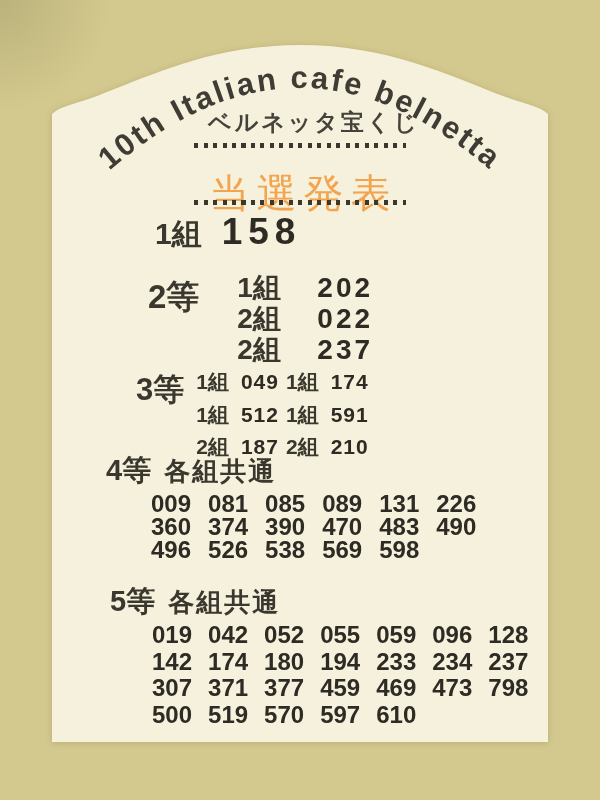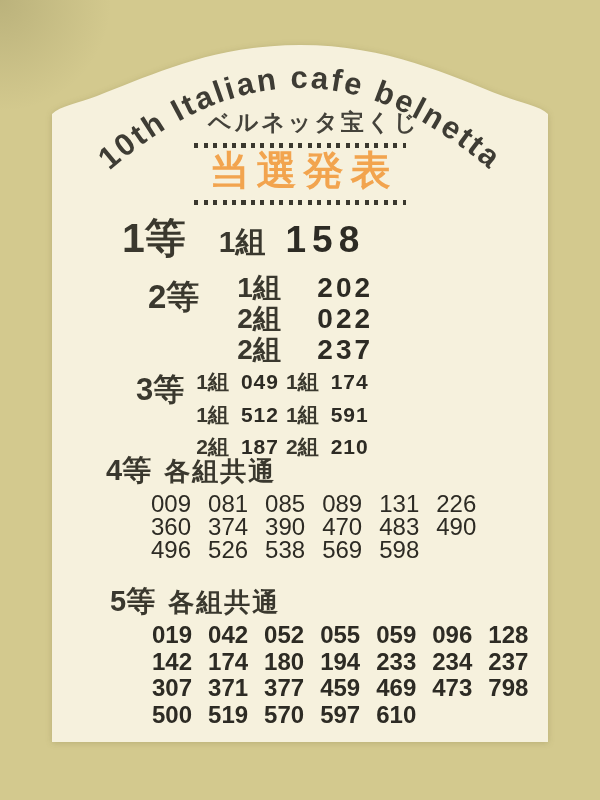--- a/index.html
+++ b/index.html
@@ -34,21 +34,21 @@
   .subtitle{
     top:107px;font-size:23px;font-weight:700;letter-spacing:3px;color:#44423a;margin-left:28px;
   }
   .dots{
     height:5px;width:212px;left:50%;transform:translateX(-50%);
     background:repeating-linear-gradient(90deg, var(--ink) 0 4px, transparent 4px 9.5px);
   }
   .dots-top{top:143px;}
   .dots-bottom{top:200px;}
   .announce{
-    top:143px;font-size:40px;font-weight:700;letter-spacing:7px;padding-left:7px;
+    top:166px;font-size:40px;font-weight:400;letter-spacing:7px;padding-left:7px;
     color:var(--orange);
   }
   .row{display:flex;align-items:baseline;}
   
   .prize1{top:211px;left:122px;}
   .p1-label{font-size:41px;font-weight:800;}
   .p1-group{font-size:30px;font-weight:700;margin-left:33px;}
   .p1-number{font-size:37px;font-weight:700;margin-left:20px;letter-spacing:6px;color:var(--num);}
   
   .prize2{top:272px;left:148px;display:flex;align-items:flex-start;}
@@ -66,21 +66,21 @@
   }
   .p3-cell .grp{margin-right:12px;}
   .p3-cell .num{letter-spacing:1px;color:var(--num);}
   
   .scope-head{display:flex;align-items:baseline;}
   .scope-head .rank{font-size:29px;font-weight:700;}
   .scope-head .scope{font-size:26px;font-weight:700;margin-left:13px;letter-spacing:2px;}
   .prize4-head{top:451px;left:106px;}
   .prize4-grid{
     top:492px;left:151px;display:grid;grid-template-columns:repeat(6,auto);
-    column-gap:17px;line-height:23px;font-size:24px;font-weight:400;color:var(--num);
+    column-gap:17px;line-height:23px;font-size:24px;font-weight:700;color:var(--num);
   }
   .prize5-head{top:582px;left:110px;}
   .prize5-grid{
     top:622px;left:152px;display:grid;grid-template-columns:repeat(7,auto);
     column-gap:16px;line-height:26.5px;font-size:24px;font-weight:700;color:var(--num);
   }
 </style>
 </head>
 <body>
 
@@ -98,21 +98,20 @@
 
   <div class="abs centered subtitle">ベルネッタ宝くじ</div>
 
   <div class="abs dots dots-top"></div>
 
   <div class="abs centered announce">当選発表</div>
 
   <div class="abs dots dots-bottom"></div>
 
   <div class="abs row prize1">
-    <span class="p1-label">1等</span>
     <span class="p1-group">1組</span>
     <span class="p1-number">158</span>
   </div>
 
   <div class="abs prize2">
     <span class="p2-label">2等</span>
     <div class="p2-entries">
       <div class="p2-entry">
         <span class="grp">1組</span>
         <span class="num">202</span>

